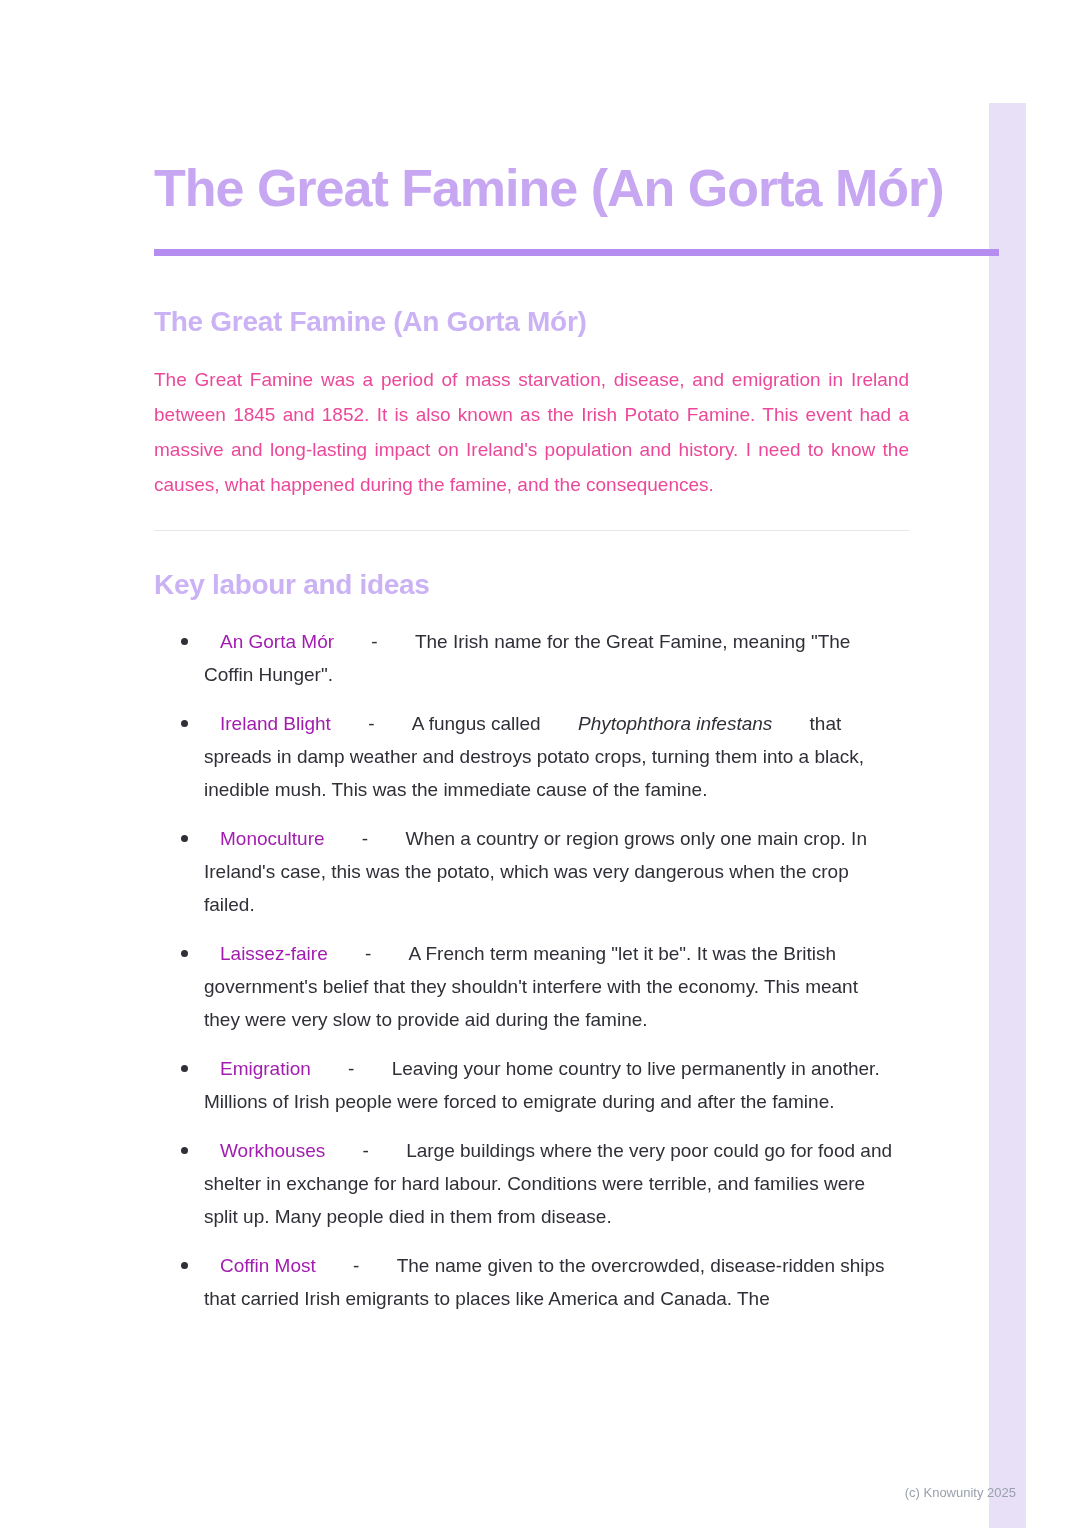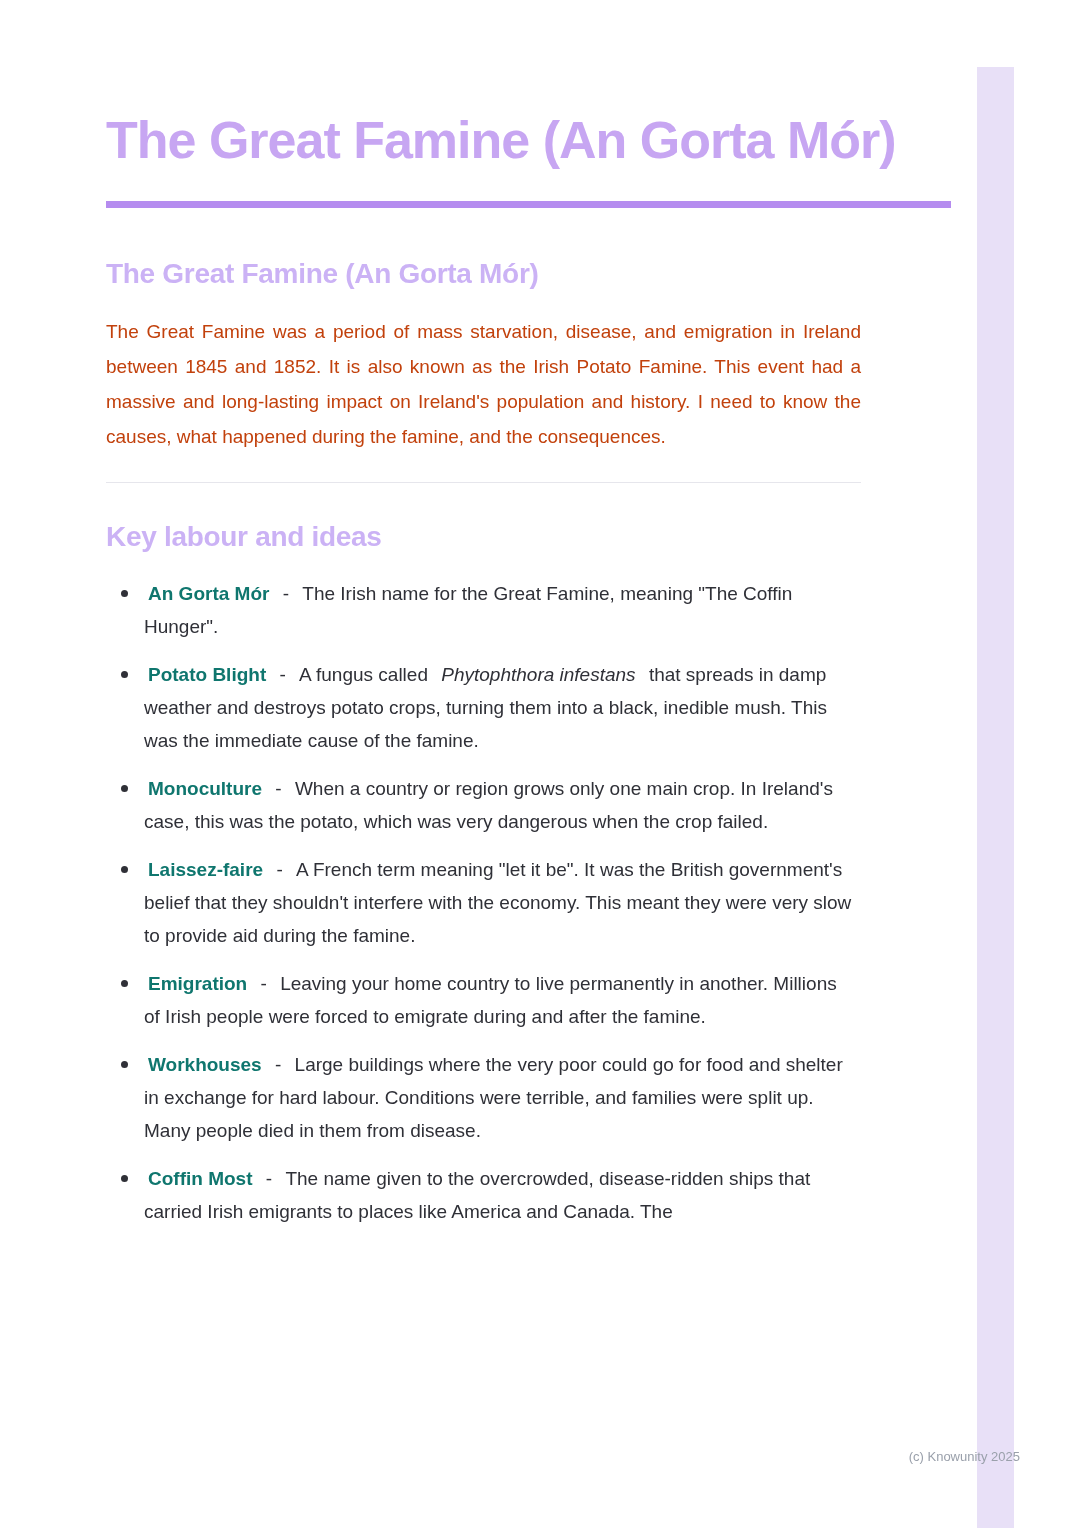--- a/index.html
+++ b/index.html
@@ -1,15 +1,15 @@
 <!DOCTYPE html>
 <html><head>
 <meta charset="utf-8">
 <style>
-  * { margin: 4px; padding: 0; box-sizing: border-box; }
+  * { margin: 16px; padding: 0; box-sizing: border-box; }
   html, body { background: #ffffff; }
   body {
     width: 1080px;
     height: 1528px;
     position: relative;
     overflow: hidden;
     font-family: "Liberation Sans", "DejaVu Sans", sans-serif;
     color: #2f3037;
   }
 
@@ -53,21 +53,21 @@
     letter-spacing: -0.3px;
     color: #cbb2f5;
   }
 
   .intro-body {
     margin-top: 24px;
     width: 755px;
     font-size: 19px;
     line-height: 35px;
     text-align: justify;
-    color: #c2410c;
+    color: #ec4899;
   }
 
   .light-divider {
     margin-top: 28px;
     width: 755px;
     border: none;
     border-top: 1px solid #e6e6ec;
   }
 
   .keywords-heading {
@@ -94,32 +94,32 @@
     position: absolute;
     left: -23px;
     top: 13px;
     width: 7px;
     height: 7px;
     border-radius: 50%;
     background: #2f3037;
   }
 
   .term {
-    font-weight: 700;
-    color: #0f766e;
+    font-weight: 400;
+    color: #a21caf;
   }
 
   .def-italic {
     font-style: italic;
   }
 
   .watermark {
     position: absolute;
     top: 1437px;
-    right: 64px;
+    right: 80px;
     font-size: 13px;
     color: #9aa0ab;
     z-index: 2;
     white-space: nowrap;
   }
 </style>
 </head>
 <body>
 
 <div class="side-bar"></div>
@@ -134,21 +134,21 @@
 
   <p class="intro-body">The Great Famine was a period of mass starvation, disease, and emigration in Ireland between 1845 and 1852. It is also known as the Irish Potato Famine. This event had a massive and long-lasting impact on Ireland's population and history. I need to know the causes, what happened during the famine, and the consequences.</p>
 
   <hr class="light-divider">
 
   <h2 class="section-heading keywords-heading">Key labour and ideas</h2>
 
   <ul class="keyword-list">
   <li class="keyword-item"><span class="term">An Gorta Mór</span><span class="sep"> - </span><span class="def-pre">The Irish name for the Great Famine, meaning "The Coffin Hunger".</span><em class="def-italic"></em><span class="def-post"></span></li>
 
-  <li class="keyword-item"><span class="term">Potato Blight</span><span class="sep"> - </span><span class="def-pre">A fungus called </span><em class="def-italic">Phytophthora infestans</em><span class="def-post"> that spreads in damp weather and destroys potato crops, turning them into a black, inedible mush. This was the immediate cause of the famine.</span></li>
+  <li class="keyword-item"><span class="term">Ireland Blight</span><span class="sep"> - </span><span class="def-pre">A fungus called </span><em class="def-italic">Phytophthora infestans</em><span class="def-post"> that spreads in damp weather and destroys potato crops, turning them into a black, inedible mush. This was the immediate cause of the famine.</span></li>
 
   <li class="keyword-item"><span class="term">Monoculture</span><span class="sep"> - </span><span class="def-pre">When a country or region grows only one main crop. In Ireland's case, this was the potato, which was very dangerous when the crop failed.</span><em class="def-italic"></em><span class="def-post"></span></li>
 
 
   <li class="keyword-item"><span class="term">Laissez-faire</span><span class="sep"> - </span><span class="def-pre">A French term meaning "let it be". It was the British government's belief that they shouldn't interfere with the economy. This meant they were very slow to provide aid during the famine.</span><em class="def-italic"></em><span class="def-post"></span></li>
 
   <li class="keyword-item"><span class="term">Emigration</span><span class="sep"> - </span><span class="def-pre">Leaving your home country to live permanently in another. Millions of Irish people were forced to emigrate during and after the famine.</span><em class="def-italic"></em><span class="def-post"></span></li>
 
   <li class="keyword-item"><span class="term">Workhouses</span><span class="sep"> - </span><span class="def-pre">Large buildings where the very poor could go for food and shelter in exchange for hard labour. Conditions were terrible, and families were split up. Many people died in them from disease.</span><em class="def-italic"></em><span class="def-post"></span></li>
 

